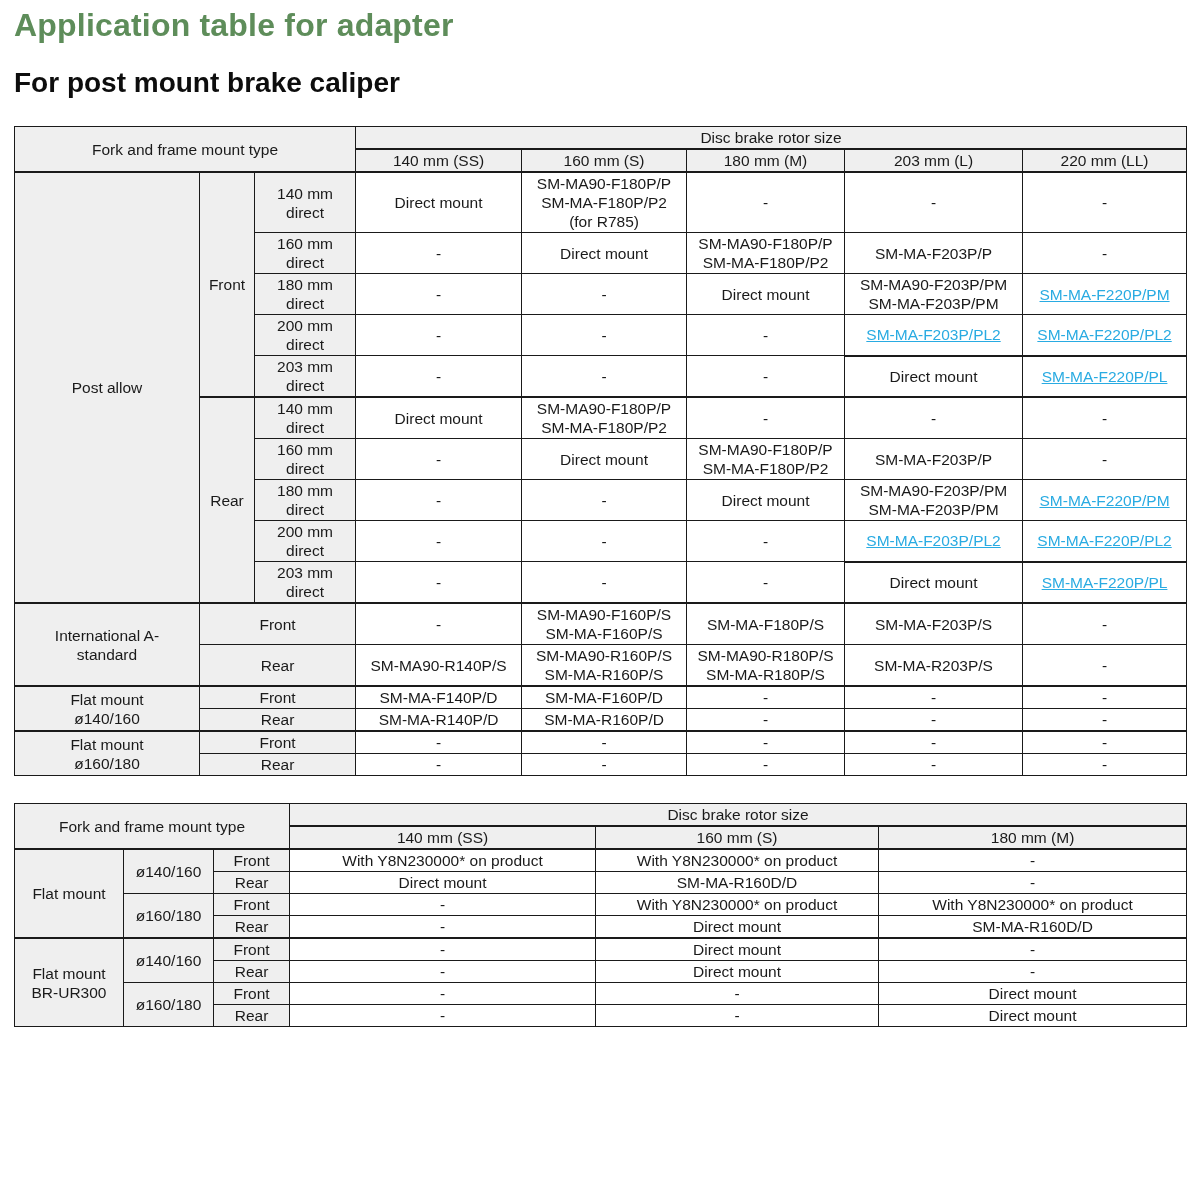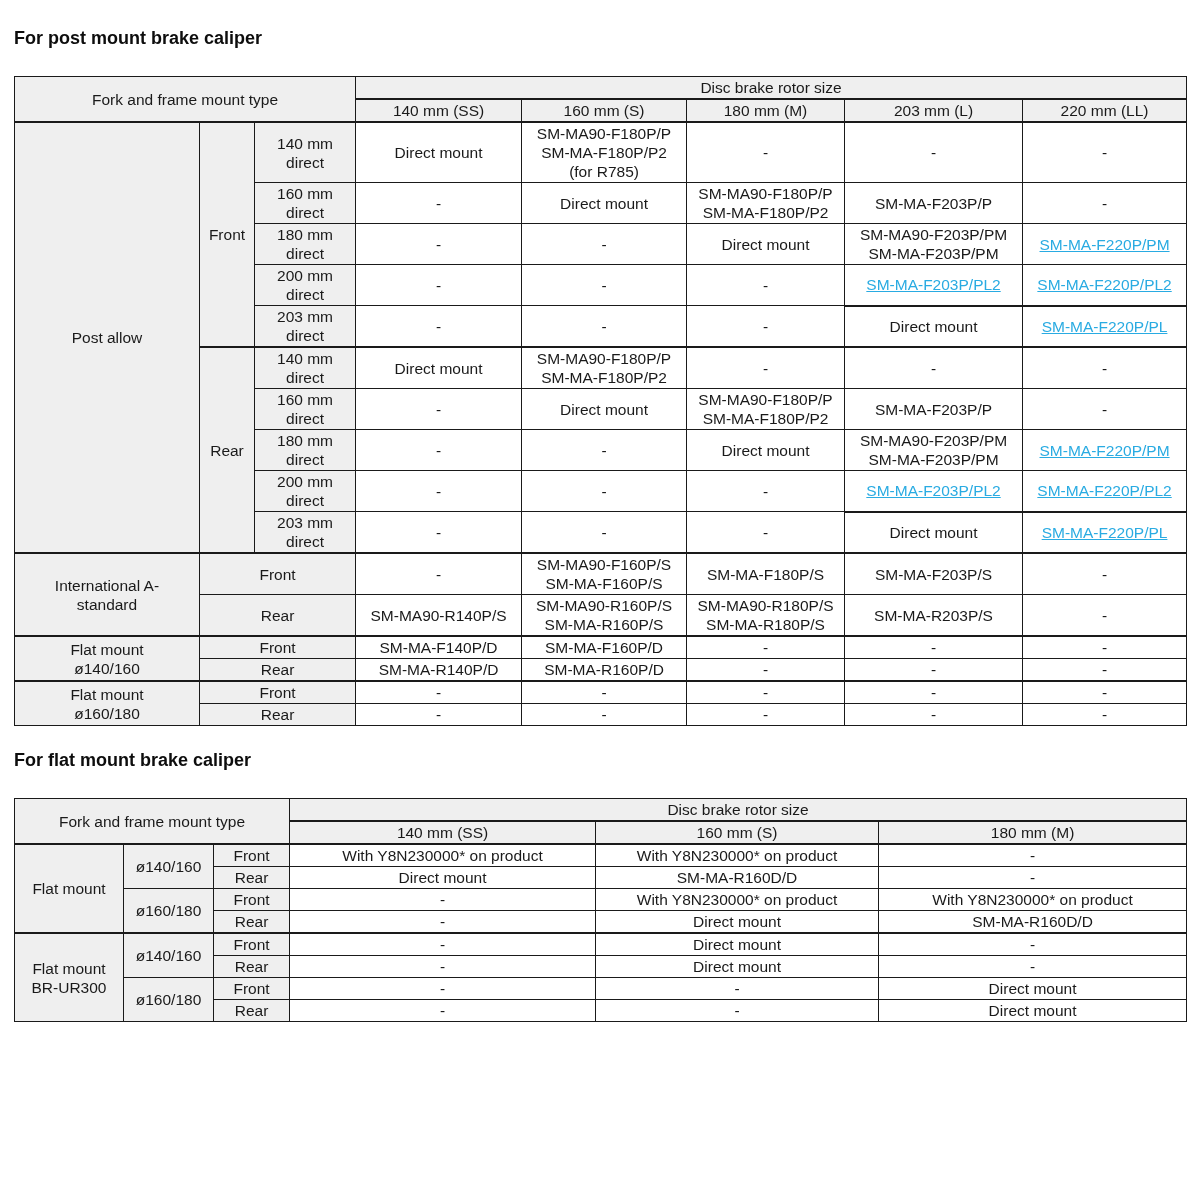--- a/index.html
+++ b/index.html
@@ -13,21 +13,21 @@
   body{
     width:1200px;height:1200px;background:#ffffff;color:var(--ink);
     font-family:"Liberation Sans", sans-serif;
   }
   .content{padding:4px 14px 0 14px;}
   h1{
     font-size:32px;line-height:1.1;margin:4px 0 0 0;
     color:var(--title-green);font-weight:bold;letter-spacing:0.2px;
   }
   h2{
-    font-size:18px;margin:24px 0 0 0;color:#0d0d0d;font-weight:bold;
+    font-size:28px;margin:24px 0 0 0;color:#0d0d0d;font-weight:bold;
   }
   table{
     border-collapse:collapse;table-layout:fixed;width:1172px;
     margin-top:27px;
     padding-left:28px;
   }
   td{
     border:1px solid var(--ink);
     text-align:center;vertical-align:middle;
     font-size:15.5px;line-height:19px;
@@ -40,20 +40,21 @@
   .k-h{font-weight:normal;}
   a{color:var(--link-blue);cursor:pointer;}
   .footnote{font-size:16px;margin-top:16px;}
   #t2{margin-top:27px;}
 </style>
 </head>
 <body>
 
 <div class="content">
 
+  <h1>Application table for adapter</h1>
 
   <h2>For post mount brake caliper</h2>
 
   <table id="t1">
     <colgroup>
       <col style="width:185px">
         <col style="width:55px">
         <col style="width:101px">
       <col style="width:166px">
         <col style="width:165px">
@@ -226,21 +227,20 @@
           <td colspan="2" class="k-l">Rear</td>
           <td class="k-d">-</td>
           <td class="k-d">-</td>
           <td class="k-d">-</td>
           <td class="k-d">-</td>
           <td class="k-d">-</td>
         </tr>
       </tbody>
   </table>
 
-  <h2>For flat mount brake caliper</h2>
 
   <table id="t2">
     <colgroup>
       <col style="width:109px">
         <col style="width:90px">
         <col style="width:76px">
       <col style="width:306px">
         <col style="width:283px">
         <col style="width:308px">
     </colgroup>

